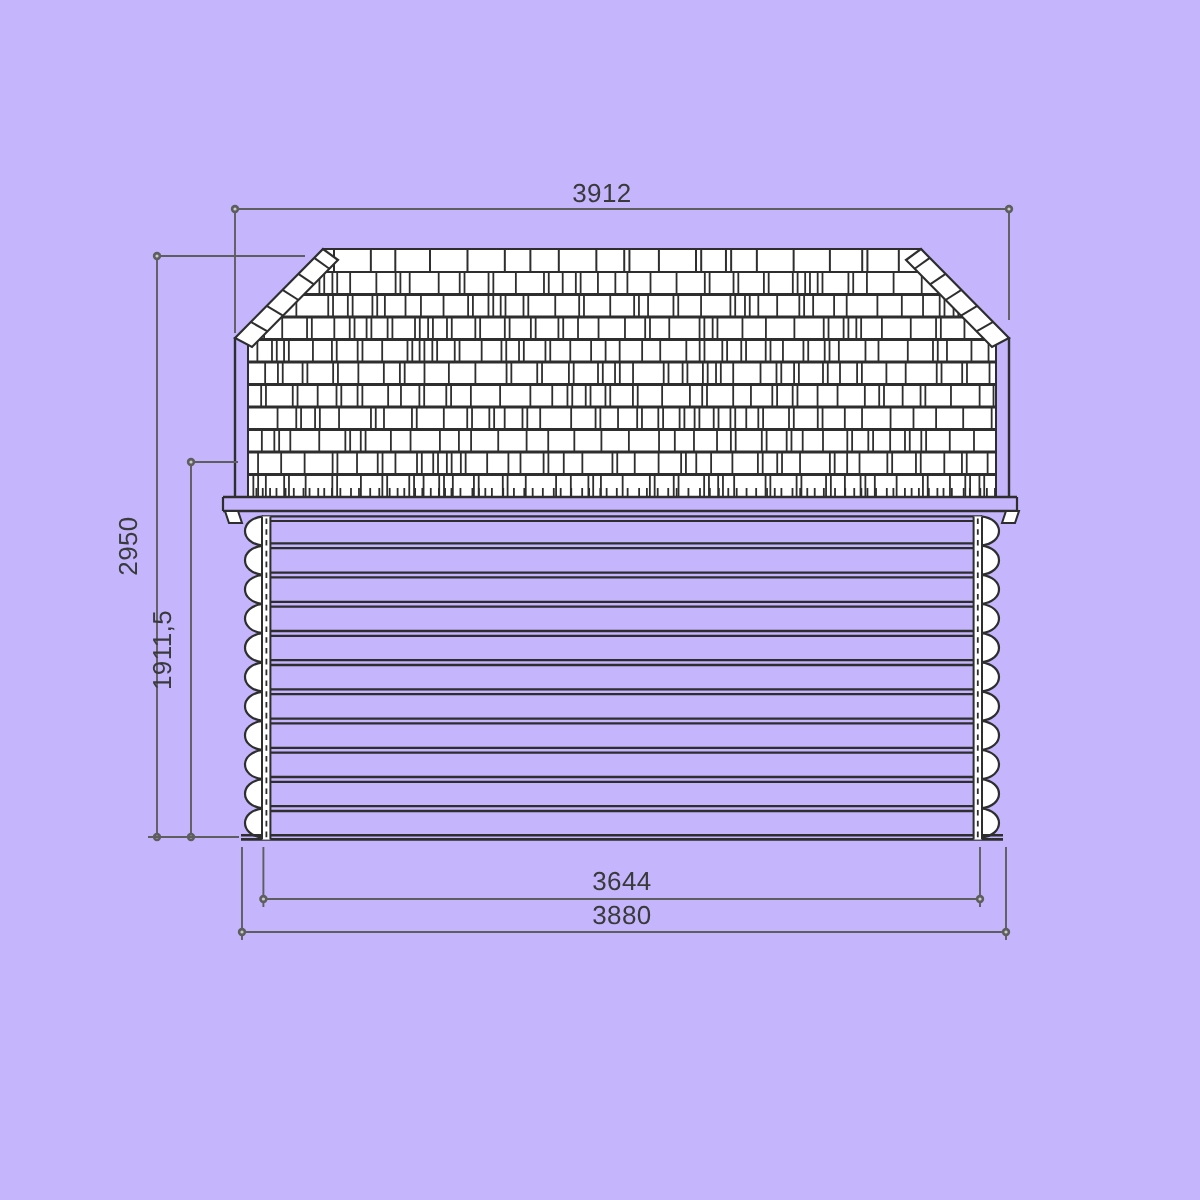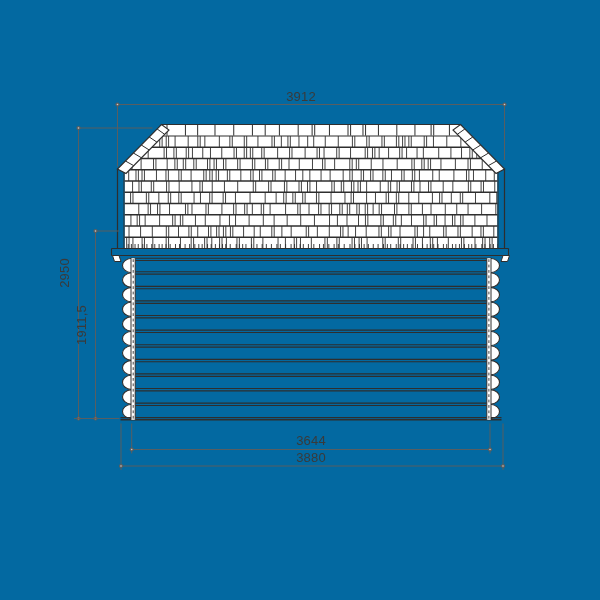--- a/index.html
+++ b/index.html
@@ -1,16 +1,16 @@
 <!DOCTYPE html>
 <html><head>
 <meta charset="utf-8">
 <style>
   html,body{margin:0;padding:0;background:#ffffff;}
-  .page{position:relative;width:600px;height:600px;background:#0369a1;overflow:hidden;
+  .page{position:relative;width:600px;height:600px;background:#c4b5fd;overflow:hidden;
         font-family:"Liberation Sans", sans-serif;text-align:right;}
   svg{display:block;}
   text{font-family:"Liberation Sans", sans-serif;font-size:13px;fill:#3a3a3a;letter-spacing:0.2px;}
 </style>
 </head>
 <body>
 
 <div class="page">
   <svg id="drawing" width="600" height="600" viewBox="0 0 600 600">
     <defs>

